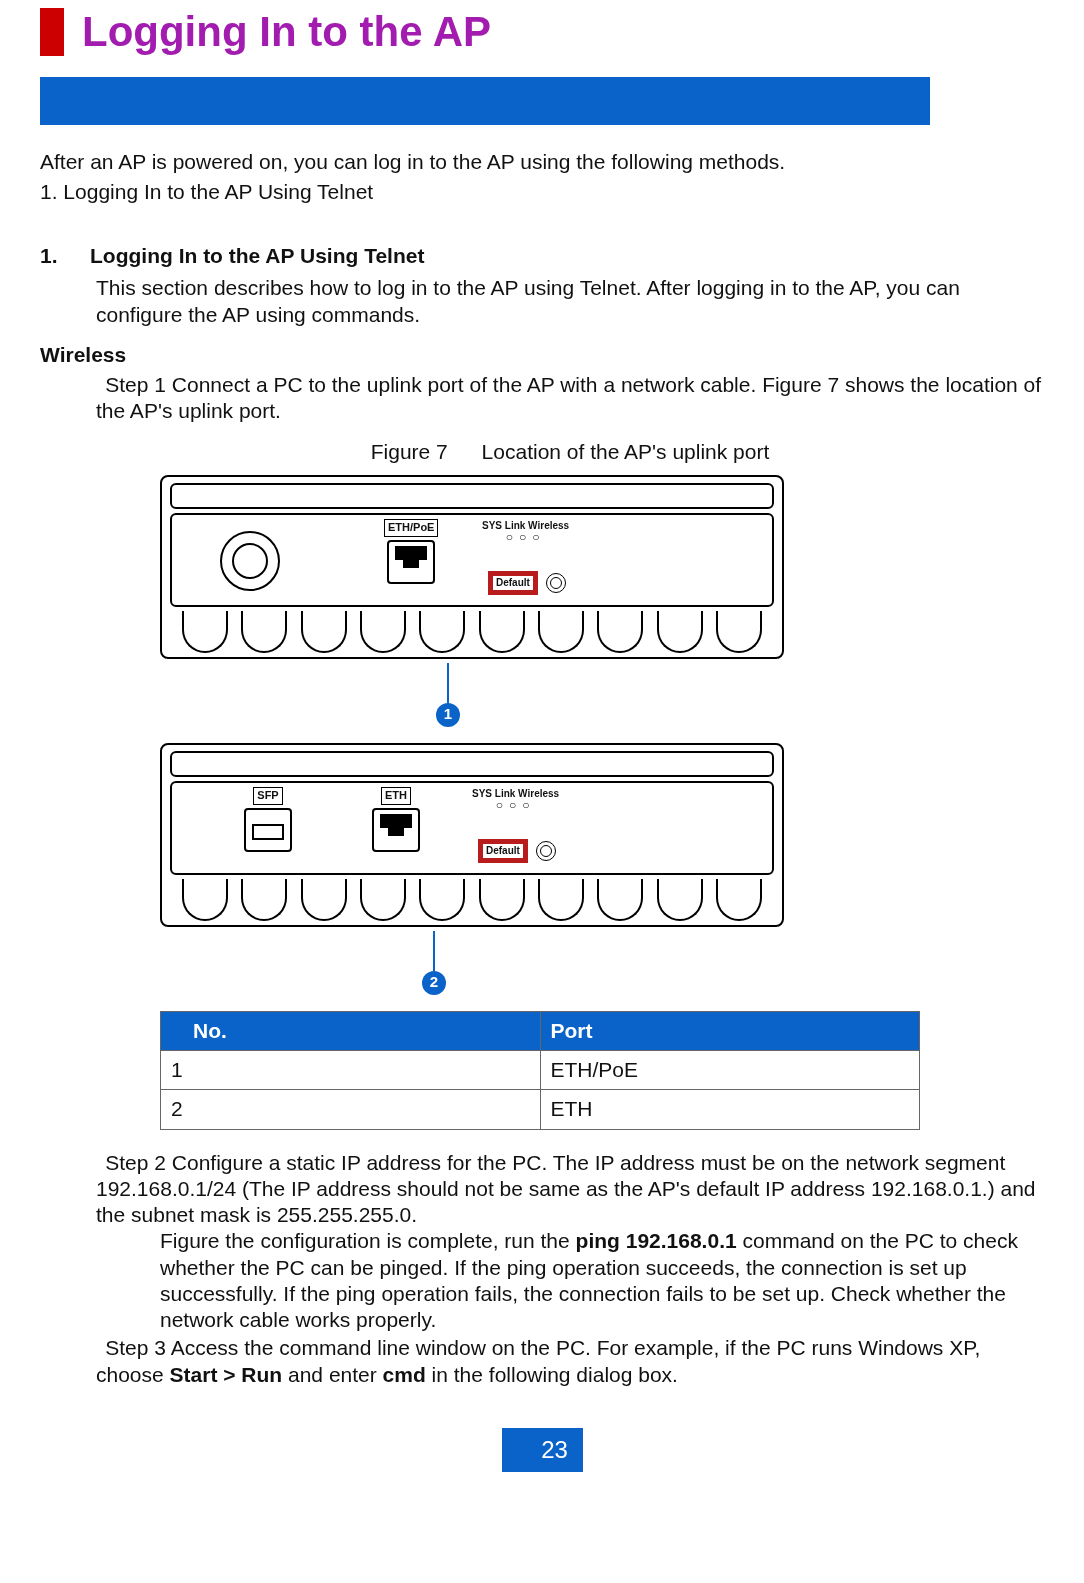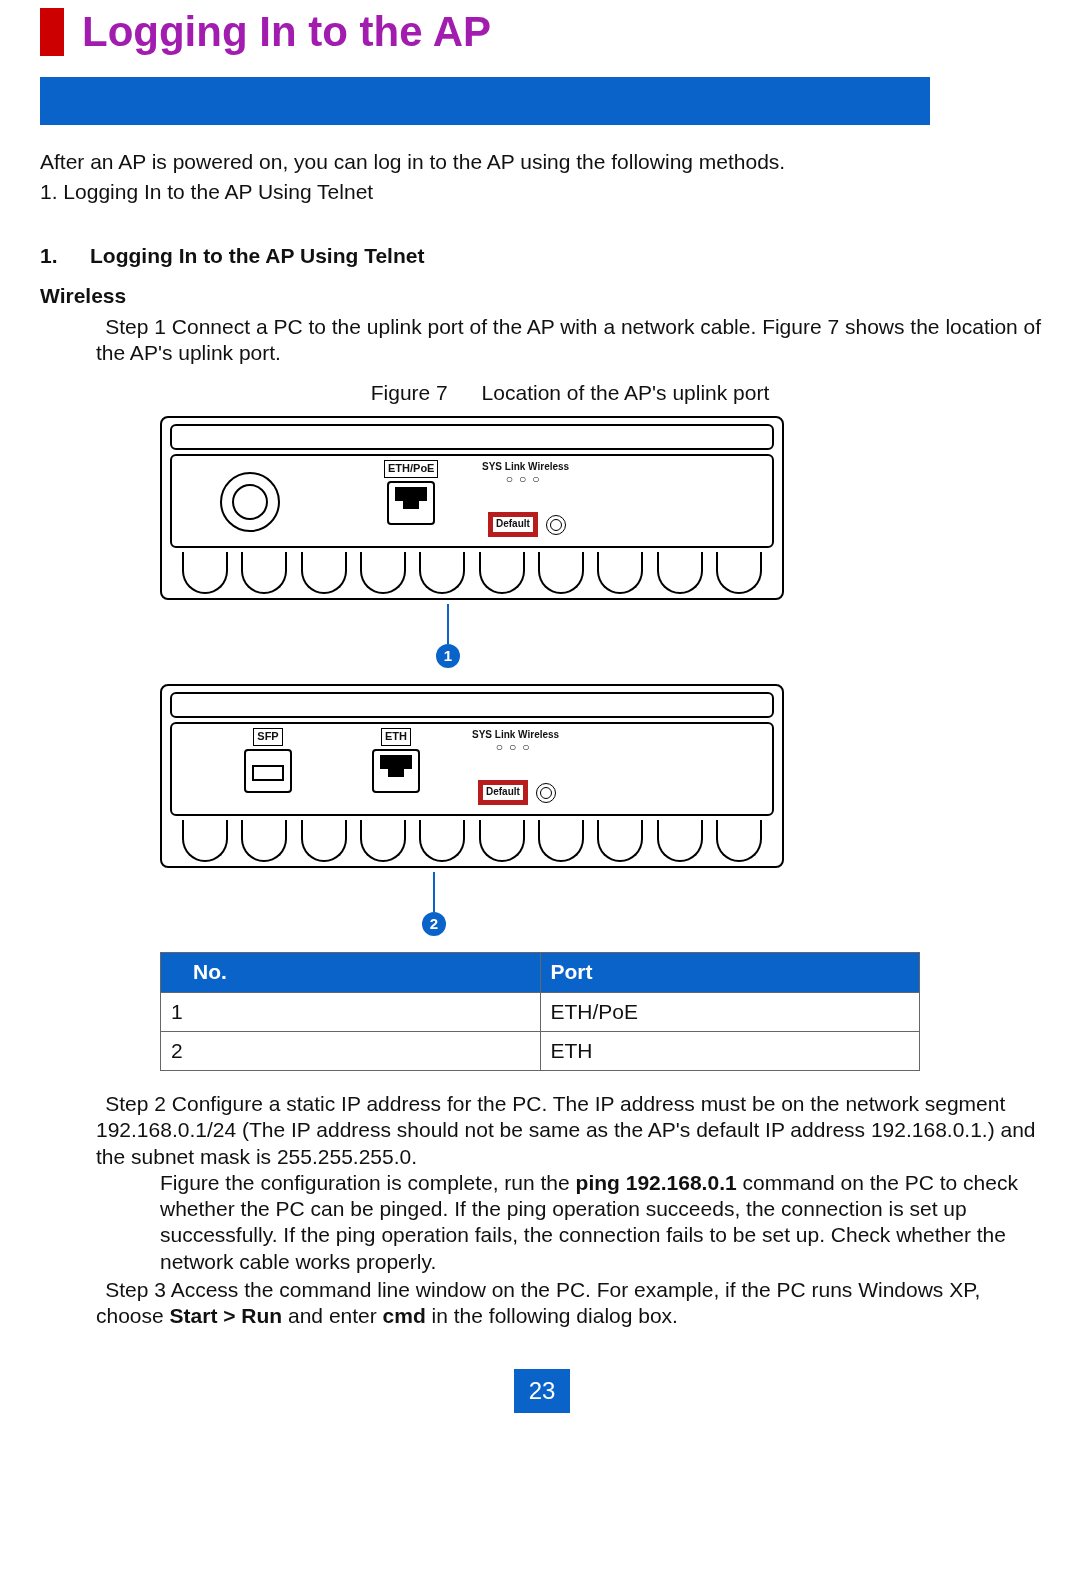--- a/index.html
+++ b/index.html
@@ -43,38 +43,39 @@
   .callout{display:flex;flex-direction:column;align-items:center;margin:-4px 0 16px 0;}
   .callout .line{width:2px;height:40px;background:#0a63c8;}
   .callout .num{width:24px;height:24px;border-radius:50%;background:#0a63c8;color:#fff;font-weight:bold;font-size:15px;display:flex;align-items:center;justify-content:center;}
   .callout1{margin-left:276px;width:24px;}
   .callout2{margin-left:262px;width:24px;}
   
   table.ports{border-collapse:collapse;width:760px;margin-left:120px;margin-top:6px;margin-bottom:20px;}
   table.ports th,table.ports td{border:1px solid #666;padding:6px 10px;text-align:left;font-size:21px;}
   table.ports th{background:#0a63c8;color:#fff;font-weight:bold;}
   
-  .pagenum{width:56px;height:44px;background:#0a63c8;color:#fff;font-size:24px;display:flex;align-items:center;justify-content:center;margin:40px auto 0 auto;}
+  .pagenum{width:56px;height:44px;background:#0a63c8;color:#fff;font-size:24px;display:flex;align-items:center;justify-content:center;margin:40px auto 0 auto;padding-left:25px;}
 </style>
 </head>
 <body>
 
 <div class="page">
   <div class="titlebar">
     <div class="redmark"></div>
     <h1 class="title">Logging In to the AP</h1>
   </div>
   <div class="bluebar"></div>
 
   <p class="intro">After an AP is powered on, you can log in to the AP using the following methods.</p>
   <p class="intro">1. Logging In to the AP Using Telnet</p>
 
   <div class="secnum">
     <span class="n">1.</span><span>Logging In to the AP Using Telnet</span>
   </div>
+  <div class="indent">This section describes how to log in to the AP using Telnet. After logging in to the AP, you can configure the AP using commands.</div>
 
   <div class="procedure">Wireless</div>
 
   <div class="indent">
     <span class="steplabel">Step 1</span>
     <span>Connect a PC to the uplink port of the AP with a network cable. Figure 7 shows the location of the AP's uplink port.</span>
   </div>
 
   <div class="indent figcap">
     <span class="figlabel">Figure 7</span>

